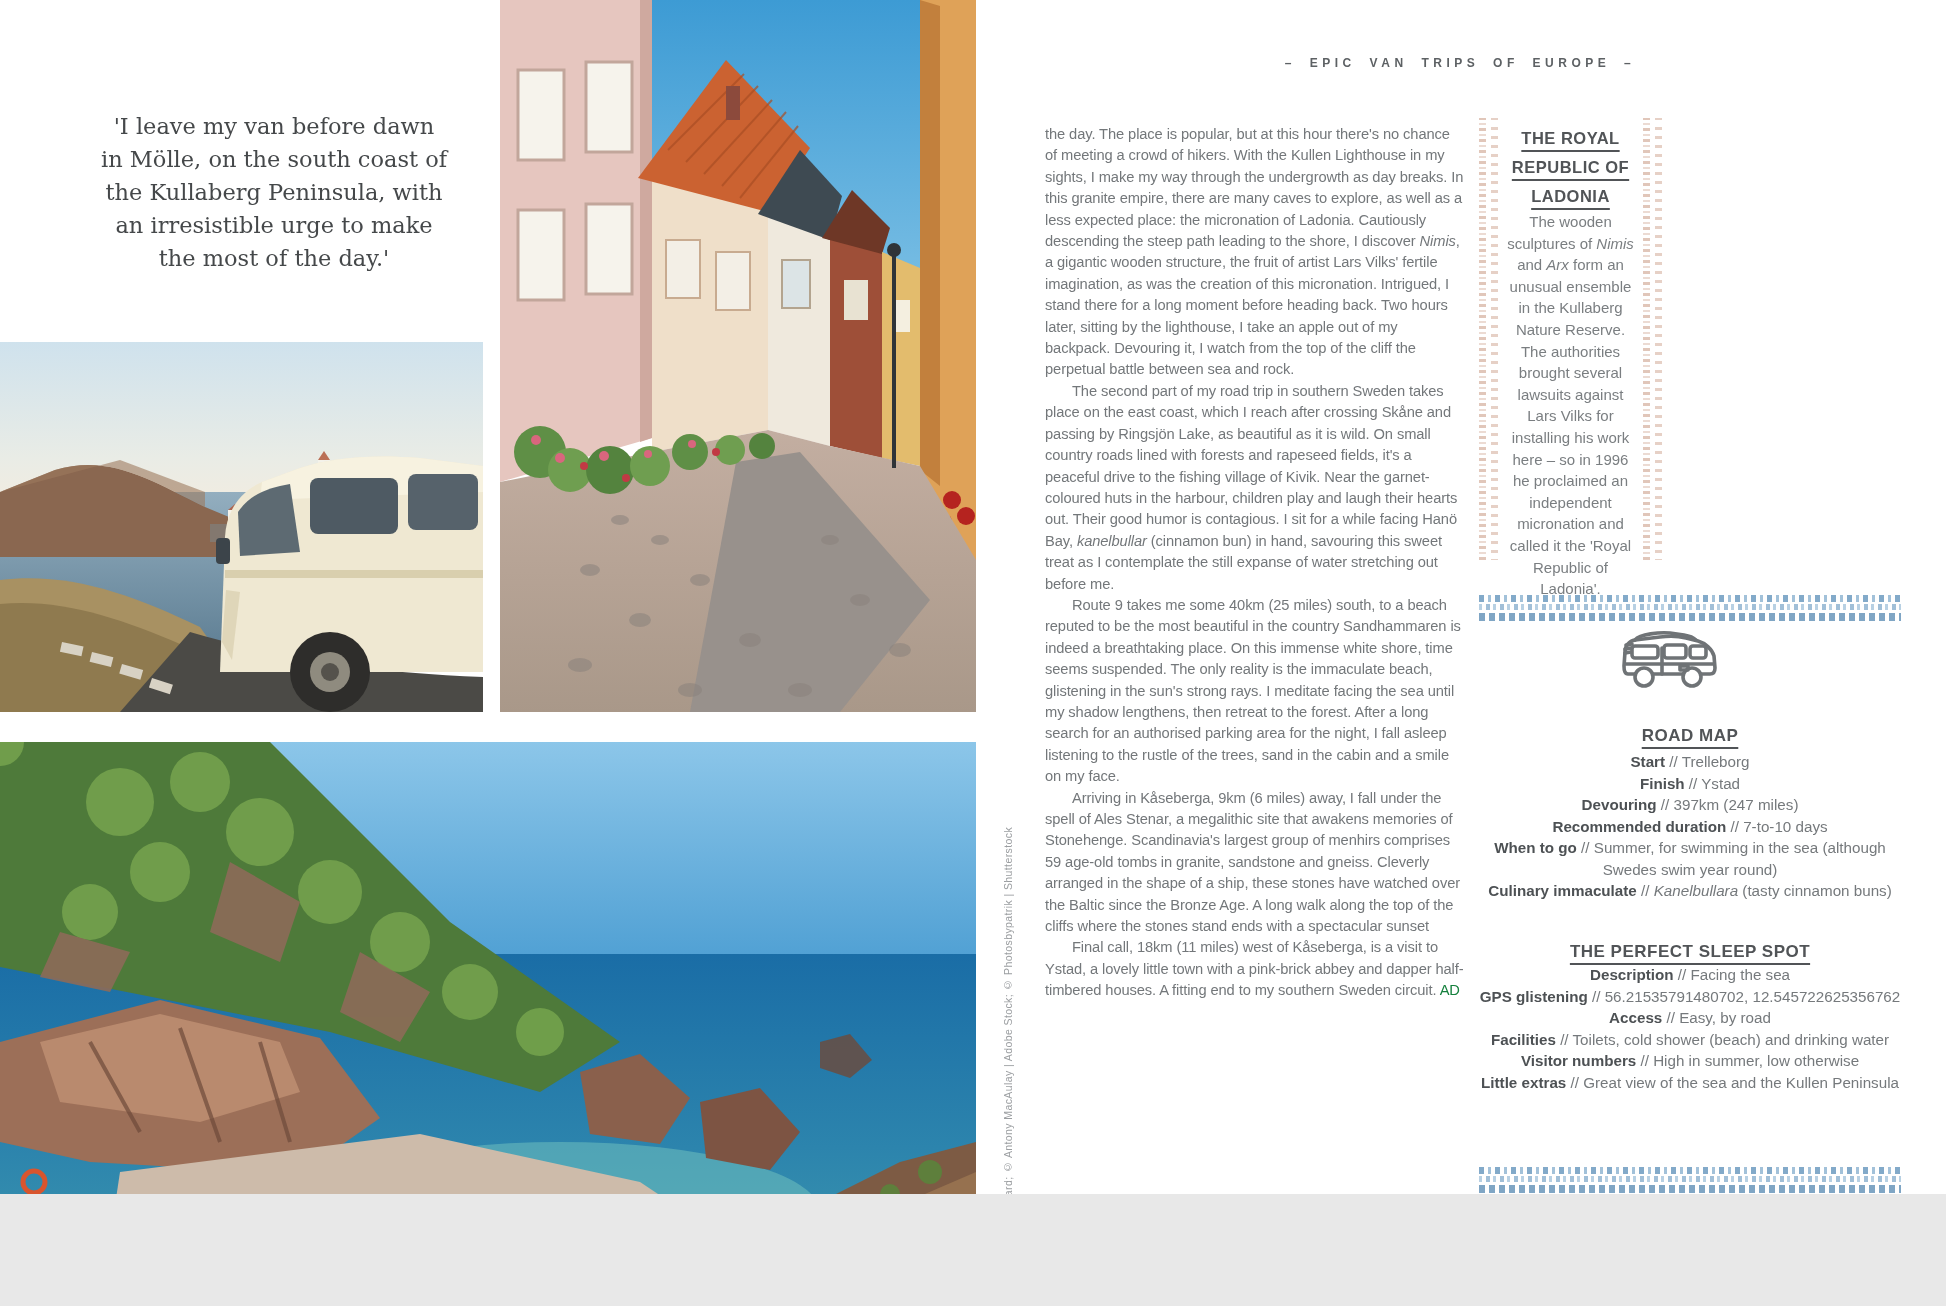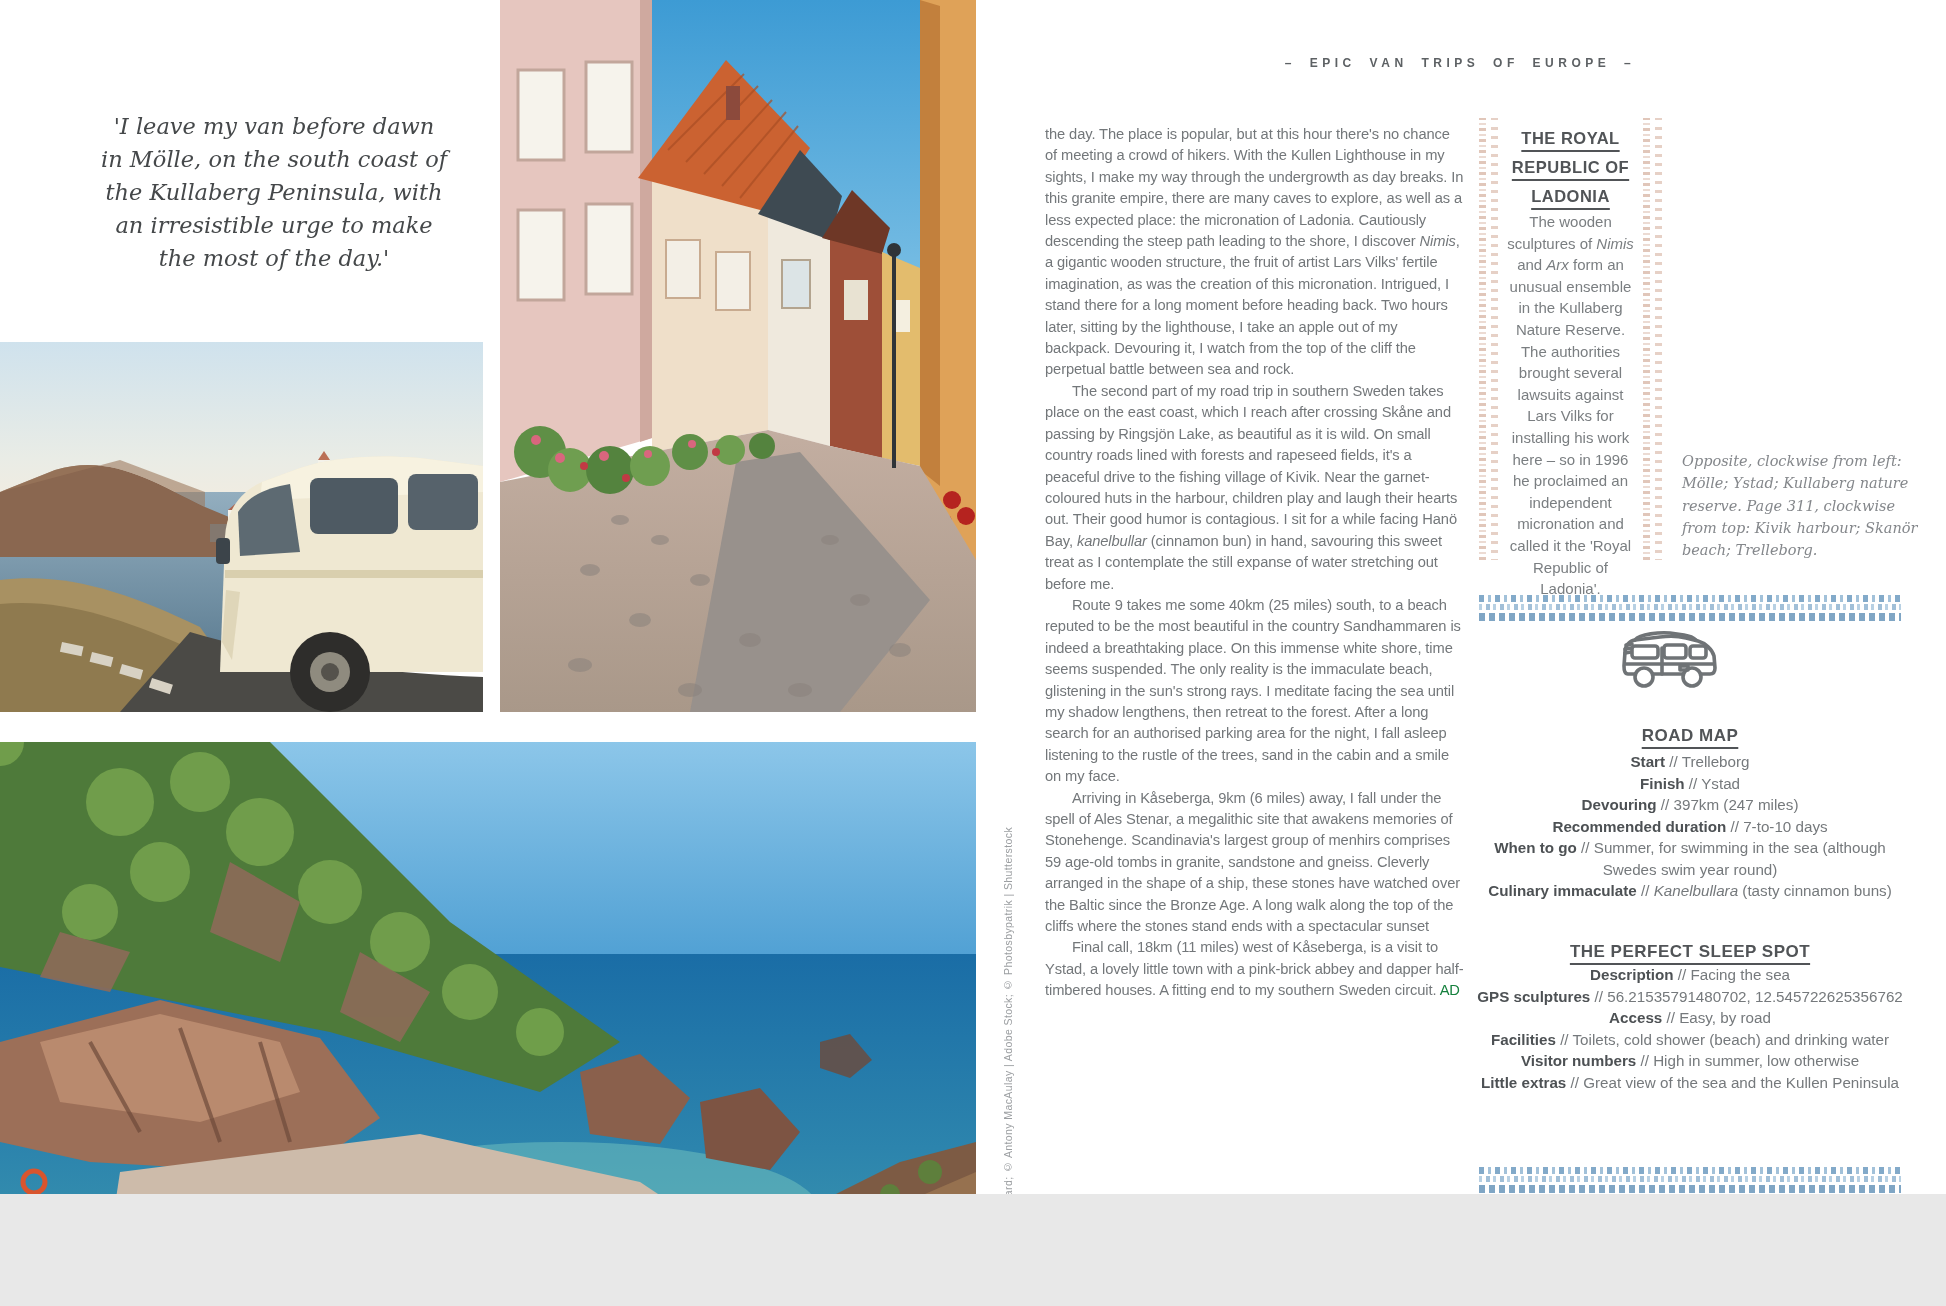--- a/index.html
+++ b/index.html
@@ -9,21 +9,21 @@
 
   
   .running-header{left:1230px;top:56px;width:460px;text-align:center;font-size:12px;
     letter-spacing:4.5px;word-spacing:6px;color:#5d6164;font-weight:bold;}
   .footer-pagenum{left:1448px;top:1249px;font-size:12.5px;font-style:italic;color:#84878a;}
   .footer-section{left:1600px;top:1249px;width:258px;text-align:left;font-size:12.5px;
     letter-spacing:4px;color:#0f766e;font-weight:bold;}
 
   
   .pull-quote{left:100px;top:110px;width:348px;text-align:center;
-    font-family:"DejaVu Serif","Liberation Serif",serif;font-style:italic;
+    font-family:"DejaVu Serif","Liberation Serif",serif;
     font-size:22.5px;line-height:33px;color:#45484a;}
 
   
   .photo{overflow:hidden;}
   .photo svg{display:block;width:100%;height:100%;}
   .photo-a{left:0;top:342px;width:483px;height:370px;}
   .photo-b{left:500px;top:0;width:476px;height:712px;}
   .photo-c{left:0;top:742px;width:976px;height:564px;}
 
   
@@ -352,21 +352,20 @@
 
   <div class="abs ladonia">
     <div class="tread-v left"></div>
     <div class="tread-v right"></div>
     <div class="ladonia-inner">
       <div class="ladonia-title">THE ROYAL REPUBLIC OF LADONIA</div>
       <div class="ladonia-body"><span>The wooden sculptures of </span><span class="it">Nimis</span><span> and </span><span class="it">Arx</span><span> form an unusual ensemble in the Kullaberg Nature Reserve. The authorities brought several lawsuits against Lars Vilks for installing his work here – so in 1996 he proclaimed an independent micronation and called it the 'Royal Republic of Ladonia'.</span></div>
     </div>
   </div>
 
-  <div class="abs page-caption">Opposite, clockwise from left: Mölle; Ystad; Kullaberg nature reserve. Page 311, clockwise from top: Kivik harbour; Skanör beach; Trelleborg.</div>
 
   <div class="abs tread-h divider-1"></div>
 
   <div class="abs van-icon">
     <svg viewBox="0 0 100 62" fill="none" stroke="#6f7376" stroke-width="3.6" stroke-linejoin="round" stroke-linecap="round">
       <path d="M8,44 C5,44 4,41 4,36 L5,22 C5,16 9,11 15,10 L40,7 C48,6 58,6 66,8 L78,11 C85,13 92,19 94,26 L95,38 C95,42 93,44 90,44 Z"></path>
       <path d="M15,10 C20,4 40,2 50,3 L64,5 C70,6 74,8 76,10"></path>
       <rect x="12" y="16" width="26" height="12" rx="3"></rect>
       <rect x="44" y="15" width="22" height="13" rx="3"></rect>
       <rect x="70" y="16" width="16" height="12" rx="3"></rect>
@@ -387,21 +386,21 @@
       <div class="detail-line"><span class="detail-label">Finish</span><span class="detail-sep"> // </span><span>Ystad</span></div>
       <div class="detail-line"><span class="detail-label">Devouring</span><span class="detail-sep"> // </span><span>397km (247 miles)</span></div>
       <div class="detail-line"><span class="detail-label">Recommended duration</span><span class="detail-sep"> // </span><span>7-to-10 days</span></div>
       <div class="detail-line"><span class="detail-label">When to go</span><span class="detail-sep"> // </span><span>Summer, for swimming in the sea (although Swedes swim year round)</span></div>
       <div class="detail-line"><span class="detail-label">Culinary immaculate</span><span class="detail-sep"> // </span><span class="it">Kanelbullara</span><span> (tasty cinnamon buns)</span></div>
     </div>
 
   <div class="abs detail-title sleepspot-title">THE PERFECT SLEEP SPOT</div>
   <div class="abs detail-list sleepspot-list">
       <div class="detail-line"><span class="detail-label">Description</span><span class="detail-sep"> // </span><span>Facing the sea</span></div>
-      <div class="detail-line"><span class="detail-label">GPS sculptures</span><span class="detail-sep"> // </span><span>56.21535791480702, 12.545722625356762</span></div>
+      <div class="detail-line"><span class="detail-label">GPS glistening</span><span class="detail-sep"> // </span><span>56.21535791480702, 12.545722625356762</span></div>
       <div class="detail-line"><span class="detail-label">Access</span><span class="detail-sep"> // </span><span>Easy, by road</span></div>
       <div class="detail-line"><span class="detail-label">Facilities</span><span class="detail-sep"> // </span><span>Toilets, cold shower (beach) and drinking water</span></div>
       <div class="detail-line"><span class="detail-label">Visitor numbers</span><span class="detail-sep"> // </span><span>High in summer, low otherwise</span></div>
       <div class="detail-line"><span class="detail-label">Little extras</span><span class="detail-sep"> // </span><span>Great view of the sea and the Kullen Peninsula</span></div>
     </div>
 
   <div class="abs tread-h divider-2"></div>
 
   <div class="abs footer-pagenum">313</div>
   <div class="abs footer-section">NORTHERN EUROPE</div>

